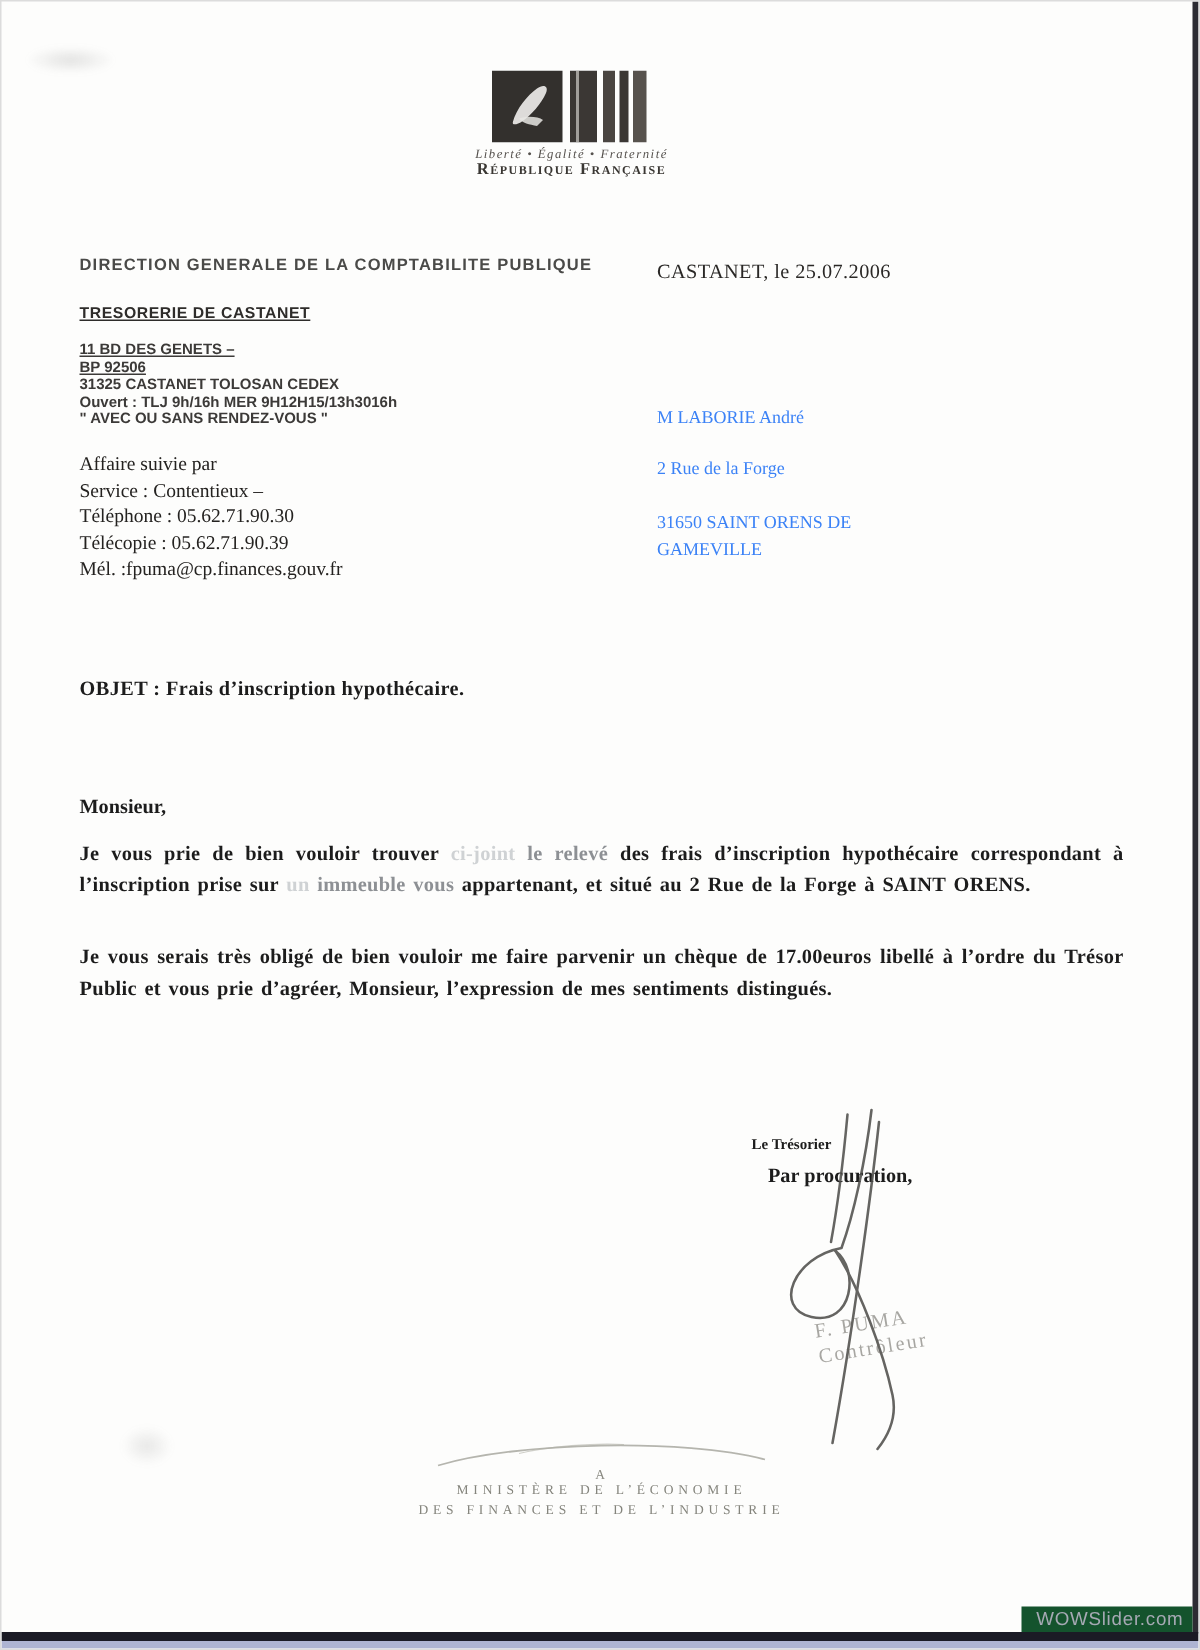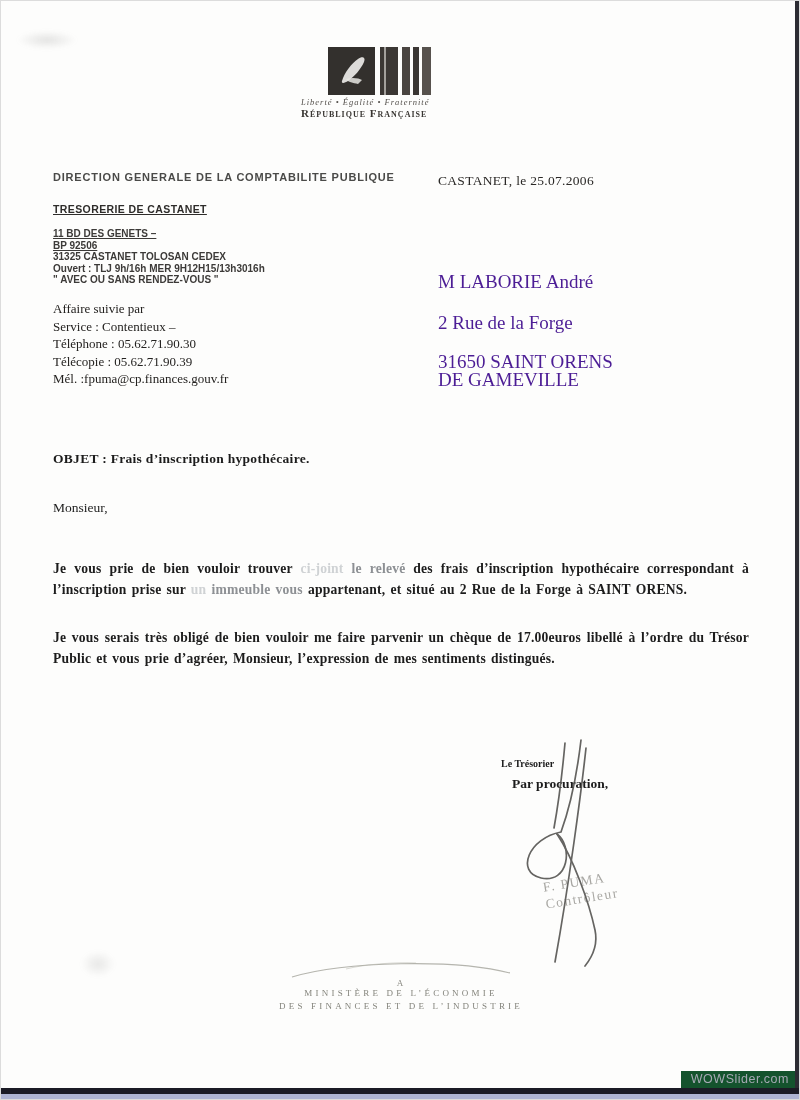--- a/index.html
+++ b/index.html
@@ -9,47 +9,47 @@
     margin:0;
     background:#fdfdfc;
     border:1px solid #dcdcdc;
     overflow:hidden;
     font-family:"Liberation Serif", serif;
     color:#1c1c1c;
   }
   .abs{position:absolute;}
 
   
-  .marianne-wrap{left:300px;top:46px;width:160px;}
+  .marianne-wrap{left:300px;top:46px;width:160px;text-align:center;}
   .marianne-svg{display:block;margin:0 auto;}
   .motto{font-size:8.5px;font-style:italic;color:#55514d;letter-spacing:1px;margin-top:2px;}
   .republique{font-size:11px;color:#3a3733;letter-spacing:1px;font-variant:small-caps;font-weight:bold;}
 
   
   .tresor-row{left:52px;top:138px;height:34px;}
   .tresor-logo{font-variant:small-caps;font-weight:bold;font-size:19px;letter-spacing:1.5px;color:#22201e;white-space:nowrap;}
   .tresor-bar{display:inline-block;width:3px;height:22px;background:#1a1816;vertical-align:-4px;margin:0 3px;}
   .tresor-flag{position:absolute;left:103px;top:-12px;width:10px;height:20px;background:#14120f;}
   .direction{left:52px;top:170px;font-family:"Liberation Sans",sans-serif;font-size:11px;font-weight:bold;color:#4a4a48;letter-spacing:0.8px;}
   .tresorerie{left:52px;top:202px;font-family:"Liberation Sans",sans-serif;font-size:10.5px;font-weight:bold;color:#2e2c2a;text-decoration:underline;letter-spacing:0.4px;}
 
   
   .sender{left:52px;top:227px;font-family:"Liberation Sans",sans-serif;font-size:10px;font-weight:bold;color:#3c3a38;line-height:11.5px;}
   .sender .u{text-decoration:underline;}
   .contact{left:52px;top:299px;font-size:13px;color:#242220;line-height:17.5px;}
 
   
   .dateline{left:437px;top:172px;font-size:13.5px;color:#2a2826;letter-spacing:0.3px;}
-  .recipient{left:437px;top:270px;font-size:19px;color:#4c1d95;}
+  .recipient{left:437px;top:270px;font-size:12px;color:#3b82f6;}
   .recipient .r-line{margin-bottom:19px;}
   .recipient .r-city{line-height:18px;margin-bottom:0;width:200px;}
 
   
   .objet{left:52px;top:450px;font-size:13.5px;font-weight:bold;letter-spacing:0.3px;}
-  .salutation{left:52px;top:499px;font-size:13.5px;font-weight:normal;}
+  .salutation{left:52px;top:529px;font-size:13.5px;font-weight:bold;}
   .para{left:52px;width:696px;font-size:13.6px;font-weight:bold;line-height:21px;text-align:justify;letter-spacing:0.2px;word-spacing:1.5px;}
   .para1{top:557px;}
   .para2{top:626px;}
   .seg-dark{color:#1c1c1c;}
   .seg-mid{color:#8d9094;}
   .seg-faint{color:#cfd2d4;}
 
   
   .closing1{left:500px;top:757px;font-size:10px;font-weight:bold;}
   .closing2{left:511px;top:775px;font-size:13.5px;font-weight:bold;}

